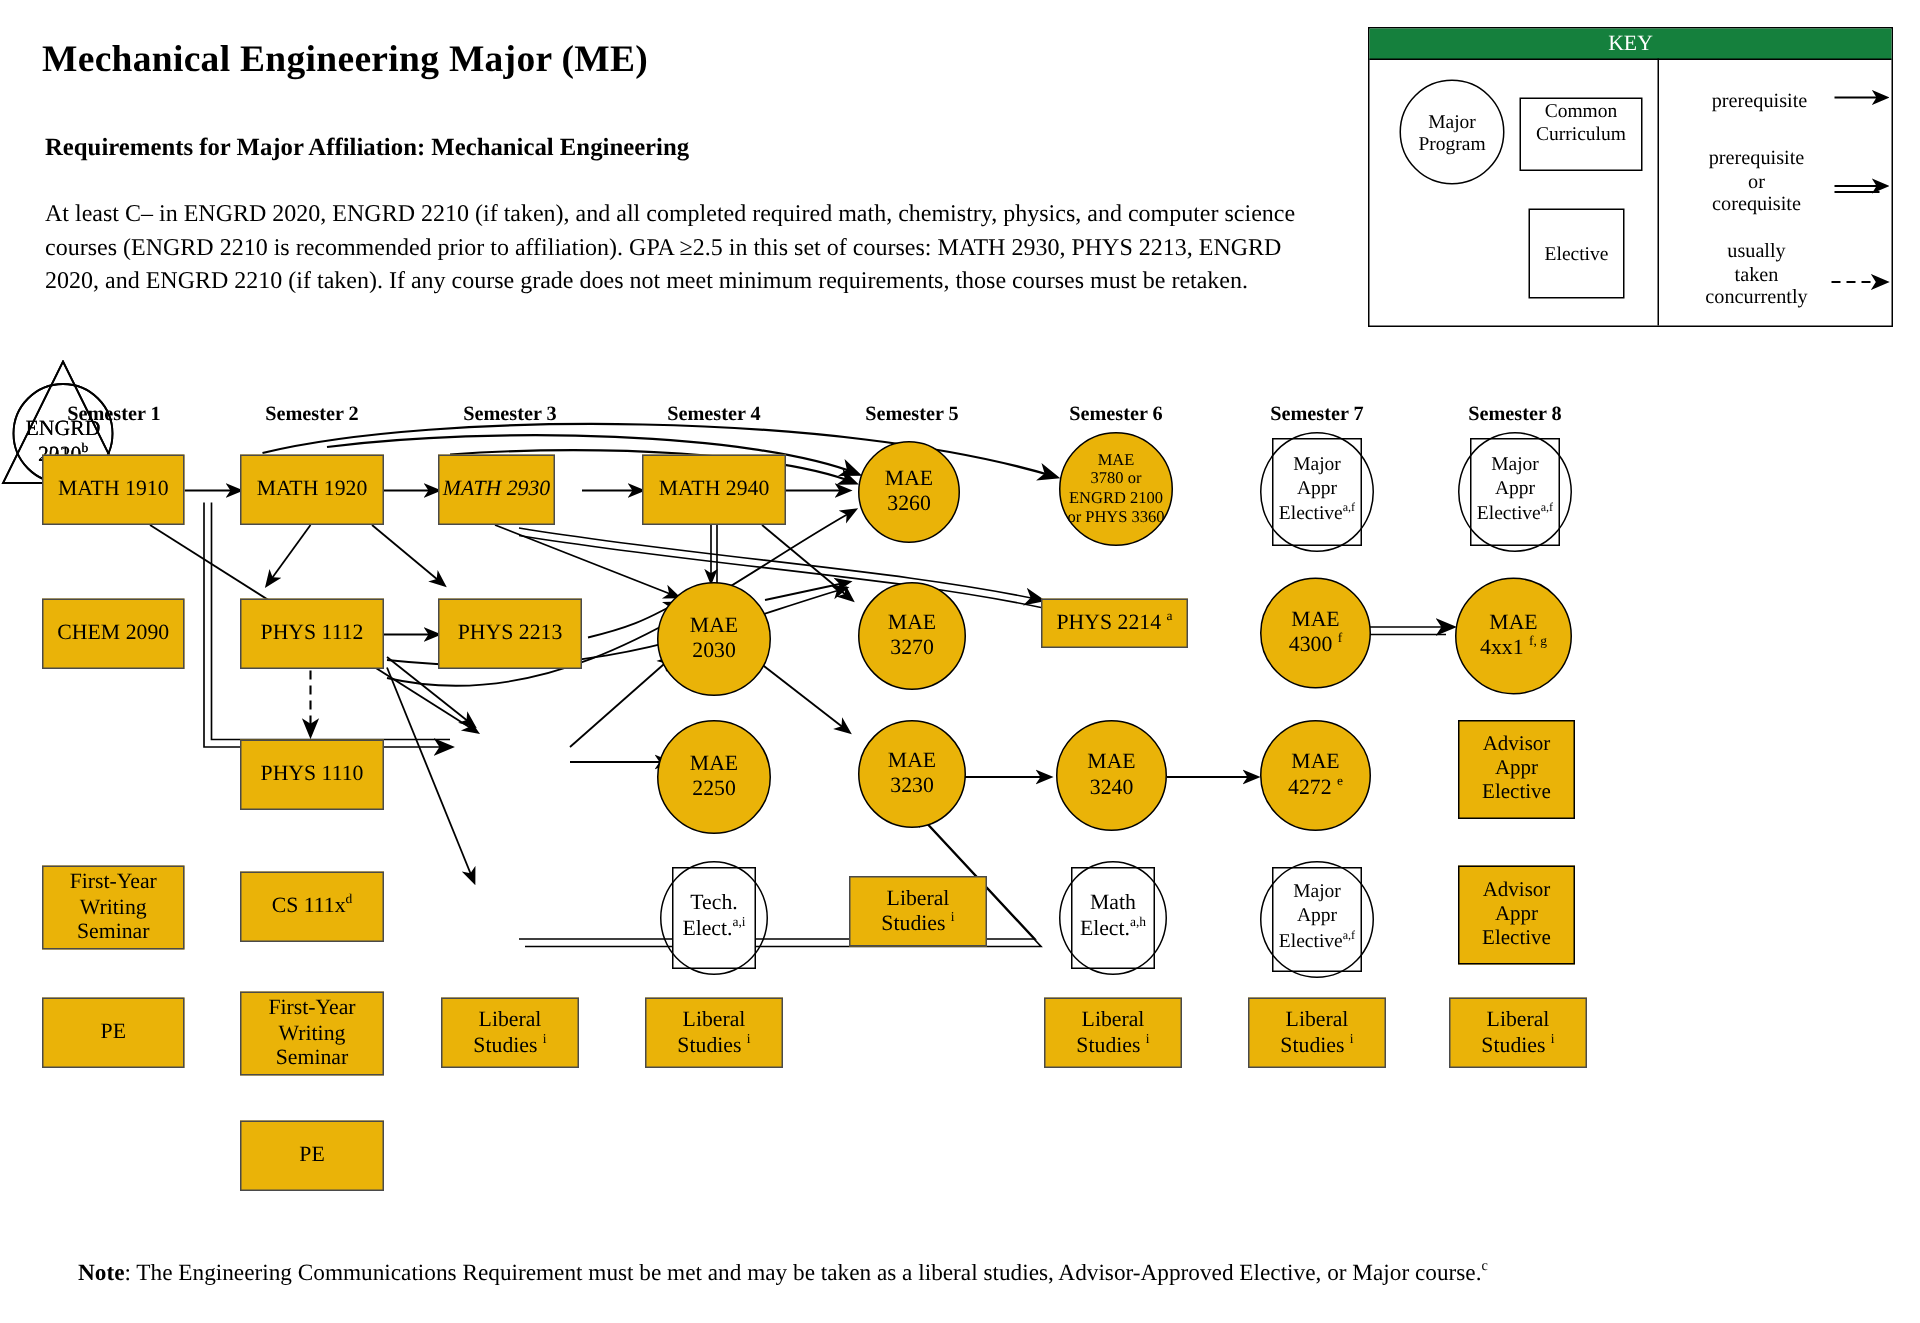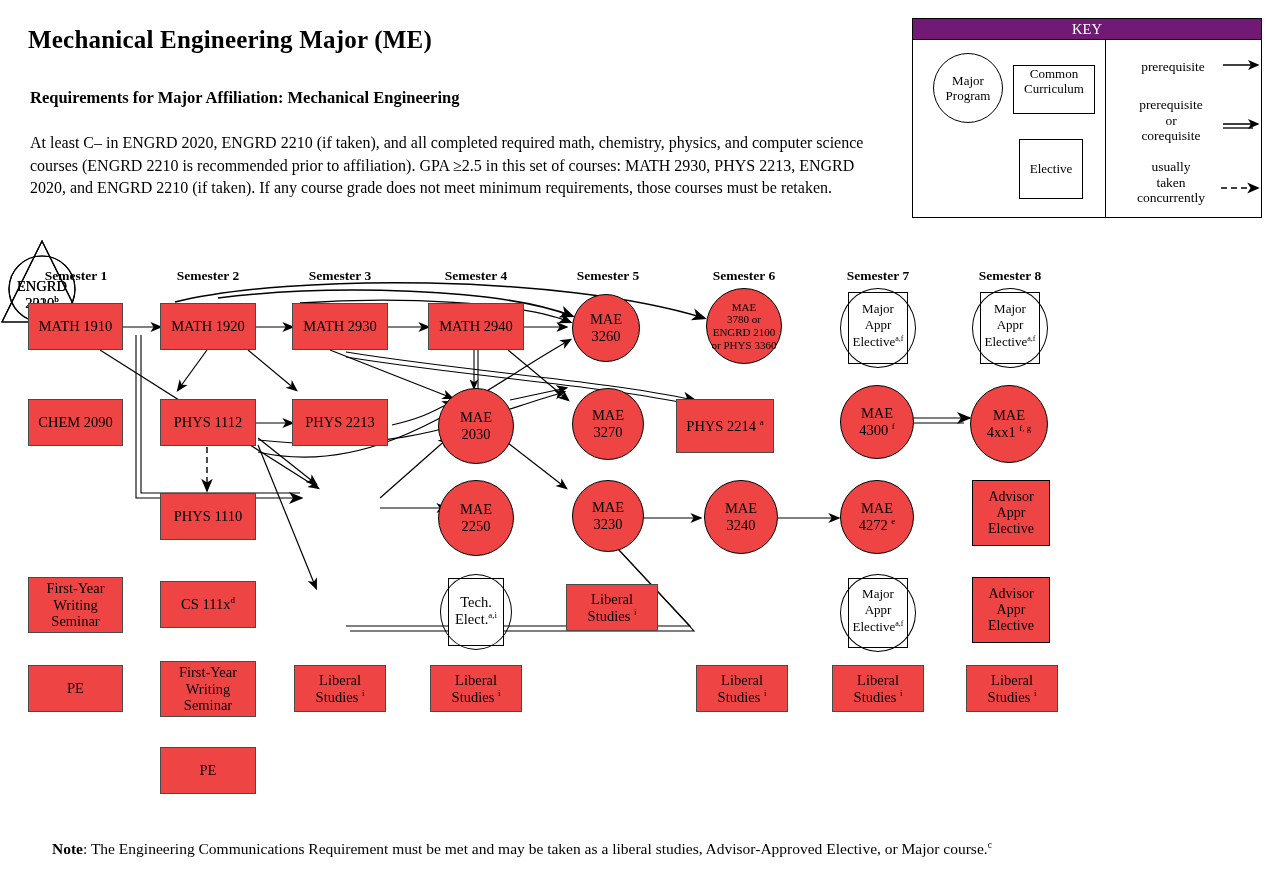--- a/index.html
+++ b/index.html
@@ -9,41 +9,41 @@
   #title{position:absolute;left:28px;top:26px;font-size:25px;font-weight:bold;letter-spacing:0.2px;}
   #subtitle{position:absolute;left:30px;top:88px;font-size:16.5px;font-weight:bold;}
   #intro{position:absolute;left:30px;top:132px;width:850px;font-size:16px;line-height:1.42;}
   #note{position:absolute;left:28px;top:840px;width:1200px;font-size:15.5px;margin-left:24px;}
   #note b{font-weight:bold;}
   .sup{font-size:.62em;vertical-align:super;line-height:0;}
 
   
   #key{position:absolute;left:912px;top:18px;width:350px;height:200px;
        border:1.4px solid #000;box-sizing:border-box;background:#fff;}
-  #keyhead{height:20px;background:#701a75;color:#fff;font-size:14.5px;
+  #keyhead{height:20px;background:#15803d;color:#fff;font-size:14.5px;
            text-align:center;line-height:20px;border-bottom:1.4px solid #000;}
   #keysplit{position:absolute;left:192px;top:20px;width:1.4px;height:178px;background:#000;}
   .kcircle{position:absolute;left:20px;top:34px;width:68px;height:68px;border:1.3px solid #000;
            border-radius:50%;font-size:13px;text-align:center;display:flex;flex-direction:column;
            justify-content:center;line-height:1.18;}
   .kbox1{position:absolute;left:100px;top:46px;width:80px;height:47px;border:1.4px solid #000;
          font-size:13px;text-align:center;display:flex;flex-direction:column;justify-content:flex-start;line-height:1.18;}
   .ktri{position:absolute;left:14px;top:112px;width:86px;height:74px;font-size:13px;text-align:center;}
   .ktri .tl{position:absolute;left:0;top:30px;width:86px;line-height:1.18;}
   .kbox2{position:absolute;left:106px;top:120px;width:62px;height:58px;border:1.4px solid #000;
          font-size:13px;text-align:center;display:flex;align-items:center;justify-content:center;}
   .klab{position:absolute;font-size:13.5px;text-align:center;line-height:1.16;}
 
   
   #chart{position:absolute;left:0;top:240px;width:1280px;height:580px;}
   #wires{position:absolute;left:0;top:0;width:1280px;height:580px;}
   .hdr{position:absolute;font-size:13.5px;font-weight:bold;text-align:center;width:140px;}
 
   .node{position:absolute;box-sizing:border-box;display:flex;flex-direction:column;
-        align-items:center;justify-content:center;text-align:center;background:#ef4444;
+        align-items:center;justify-content:center;text-align:center;background:#eab308;
         font-size:14.5px;line-height:1.16;z-index:3;}
   .rect{border:1.2px solid #4a4a4a;}
   .rect.dk{border-color:#000;border-width:1.4px;}
   .circ{border:1.4px solid #000;border-radius:50%;}
   .sq-circ{z-index:3;}
   .sq-circ .sq{position:absolute;left:8px;top:4px;right:8px;bottom:4px;border:1.5px solid #000;background:#fff;}
   .sq-circ .ci{position:absolute;left:0;top:0;right:0;bottom:0;border:1.4px solid #000;border-radius:50%;}
   .sq-circ .tx{position:relative;z-index:2;}
   .tri-circ{z-index:3;}
   .tri-circ svg{position:absolute;left:0;top:0;}
@@ -220,21 +220,21 @@
   </div>
   <div class="node rect" style="left:160px;top:421px;width:96px;height:56px;">
     <span>First-Year</span>
     <span>Writing</span>
     <span>Seminar</span>
   </div>
   <div class="node rect" style="left:160px;top:507px;width:96px;height:47px;">
     <span>PE</span>
   </div>
 
-  <div class="node rect" style="left:292px;top:63px;width:96px;height:47px;">
+  <div class="node rect" style="left:292px;top:63px;width:78px;height:47px;font-style:italic;">
     <span>MATH 2930</span>
   </div>
   <div class="node rect" style="left:292px;top:159px;width:96px;height:47px;">
     <span>PHYS 2213</span>
   </div>
   <div class="tri-circ" style="left:300px;top:228px;width:84px;height:84px;">
     <svg width="84" height="84">
       <polygon points="42,1 82,82 2,82" fill="none" stroke="#000" stroke-width="1.2"></polygon>
       <circle cx="42" cy="49" r="33" fill="none" stroke="#000" stroke-width="1.2"></circle>
     </svg>
@@ -298,26 +298,34 @@
     <span>Liberal</span>
     <span><span>Studies</span> <span class="sup">i</span></span>
   </div>
 
   <div class="node circ" style="left:706px;top:48px;width:76px;height:76px;font-size:11px;">
     <span>MAE</span>
     <span>3780 or</span>
     <span>ENGRD 2100</span>
     <span>or PHYS 3360</span>
   </div>
-  <div class="node rect" style="left:676px;top:159px;width:98px;height:54px;">
+  <div class="node rect" style="left:694px;top:159px;width:98px;height:33px;">
     <span><span>PHYS 2214</span> <span class="sup">a</span></span>
   </div>
   <div class="node circ" style="left:704px;top:240px;width:74px;height:74px;">
     <span>MAE</span>
     <span>3240</span>
+  </div>
+  <div class="sq-circ" style="position:absolute;left:706px;top:334px;width:72px;height:76px;">
+    <div class="sq"></div>
+    <div class="ci"></div>
+    <div class="tx" style="position:absolute;left:0;top:20px;width:72px;text-align:center;font-size:14.5px;line-height:1.18;">
+      <div>Math</div>
+      <div><span>Elect.</span><span class="sup">a,h</span></div>
+    </div>
   </div>
   <div class="node rect" style="left:696px;top:425px;width:92px;height:47px;">
     <span>Liberal</span>
     <span><span>Studies</span> <span class="sup">i</span></span>
   </div>
 
   <div class="sq-circ" style="position:absolute;left:840px;top:48px;width:76px;height:80px;">
     <div class="sq"></div>
     <div class="ci"></div>
     <div class="tx" style="position:absolute;left:0;top:13px;width:76px;text-align:center;font-size:13px;line-height:1.25;">

